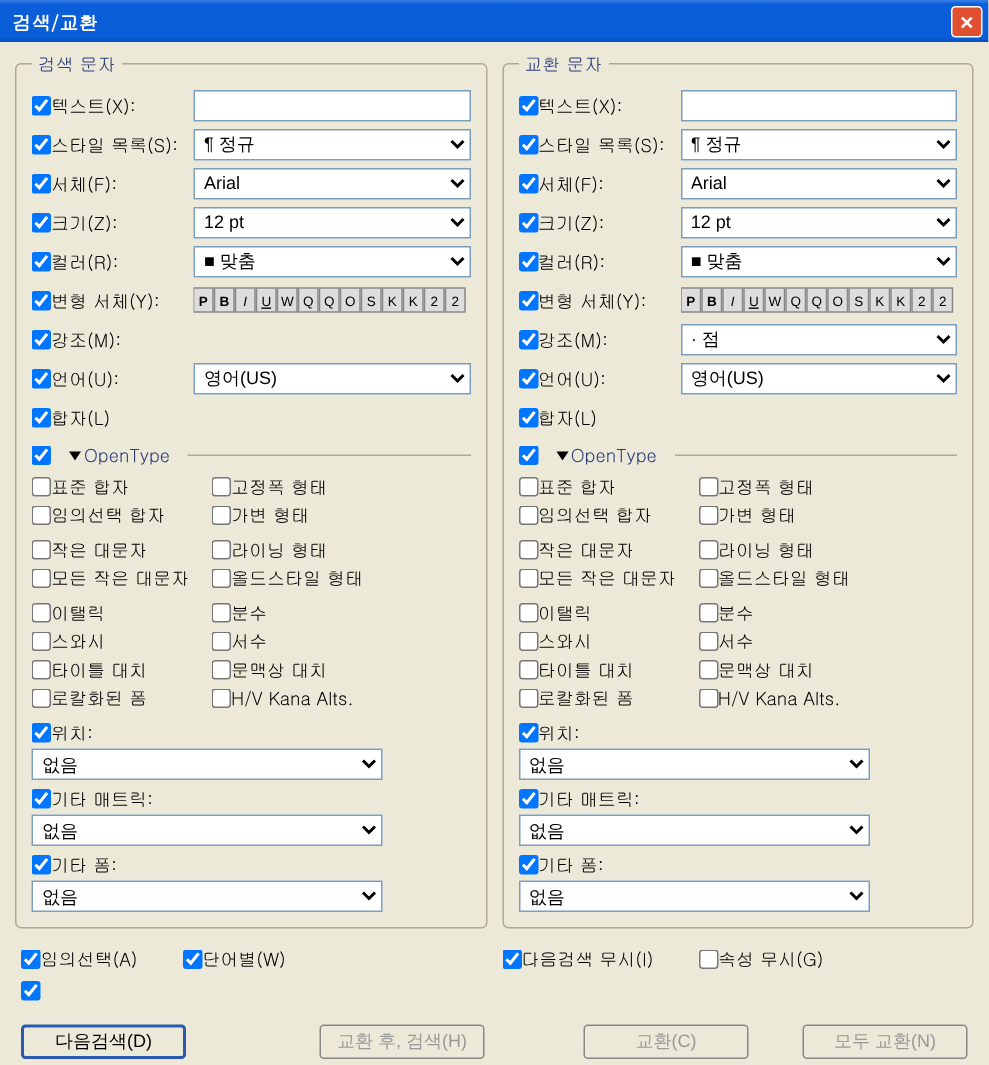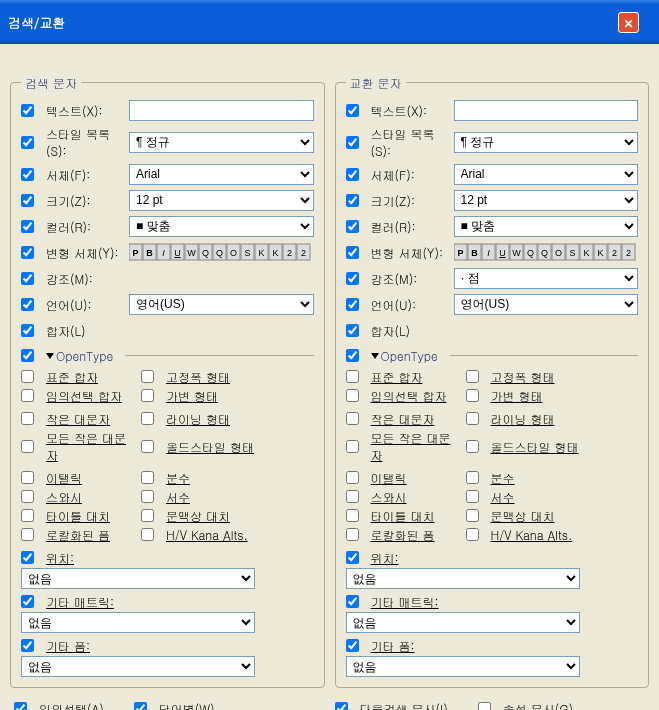--- a/index.html
+++ b/index.html
@@ -6,24 +6,24 @@
 body {
   font-family: "Malgun Gothic", "Gulim", sans-serif;
   font-size: 12px;
   background: #ece9d8;
   width: 659px;
   height: 710px;
   overflow: hidden;
 }
 .titlebar {
   background: linear-gradient(to bottom, #3a80e8 0%, #0a5ed7 10%, #0a5ed7 90%, #084cb5 100%);
-  height: 44px;
-  display: flex;
-  align-items: center;
-  padding: 0 20px 0 8px;
+  height: 28px;
+  display: flex;
+  align-items: center;
+  padding: 0 4px 0 8px;
   color: #fff;
   font-weight: bold;
 }
 .titlebar .title { flex: 1; font-size: 13px; }
 .close-btn {
   width: 21px; height: 21px;
   background: #e05030;
   border: 1px solid #fff;
   border-radius: 3px;
   color: #fff;
@@ -32,42 +32,42 @@
   display: flex;
   align-items: center;
   justify-content: center;
   cursor: pointer;
 }
 .content {
   padding: 6px 10px;
   display: flex;
   gap: 10px;
 }
-.panel { flex: 1; margin-top: 24px; }
+.panel { flex: 1; }
 fieldset {
   border: 1px solid #b0a890;
   border-radius: 4px;
   padding: 8px 10px 10px;
 }
 legend {
   padding: 0 4px;
   color: #2a3a7a;
   font-size: 12px;
 }
 .row {
   display: flex;
   align-items: center;
   margin-bottom: 4px;
   min-height: 22px;
 }
 .row .lbl {
   width: 108px;
   display: flex;
   align-items: center;
-  gap: 12px;
+  gap: 0;
 }
 .row .lbl input[type=checkbox] { margin: 0; }
 .row .ctrl { flex: 1; }
 input[type=text], select {
   width: 100%;
   height: 21px;
   border: 1px solid #7b9ebd;
   background: #fff;
   font-size: 12px;
   padding: 0 4px;
@@ -103,22 +103,21 @@
 .checkgrid {
   display: grid;
   grid-template-columns: 116px 1fr;
   column-gap: 4px;
   row-gap: 2px;
   margin-bottom: 6px;
 }
 .chk {
   display: flex;
   align-items: center;
-  gap: 12px;
-  text-decoration: underline;
+  gap: 0;
 }
 .chk input { margin: 0; }
 
 .pos-row { margin-top: 4px; }
 
 .bottom {
   padding: 6px 14px;
   display: flex;
   gap: 10px;
 }

